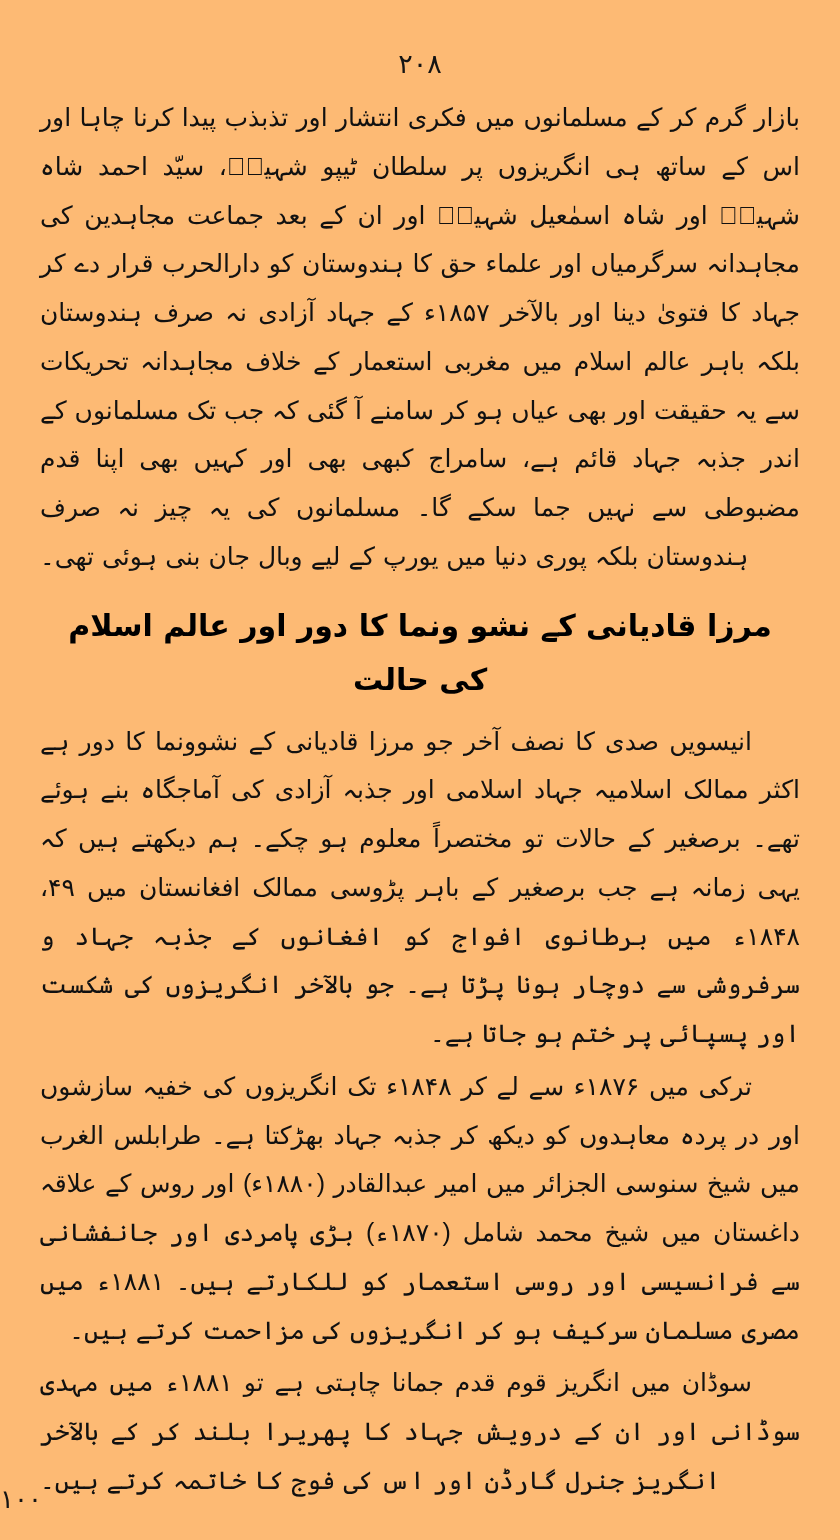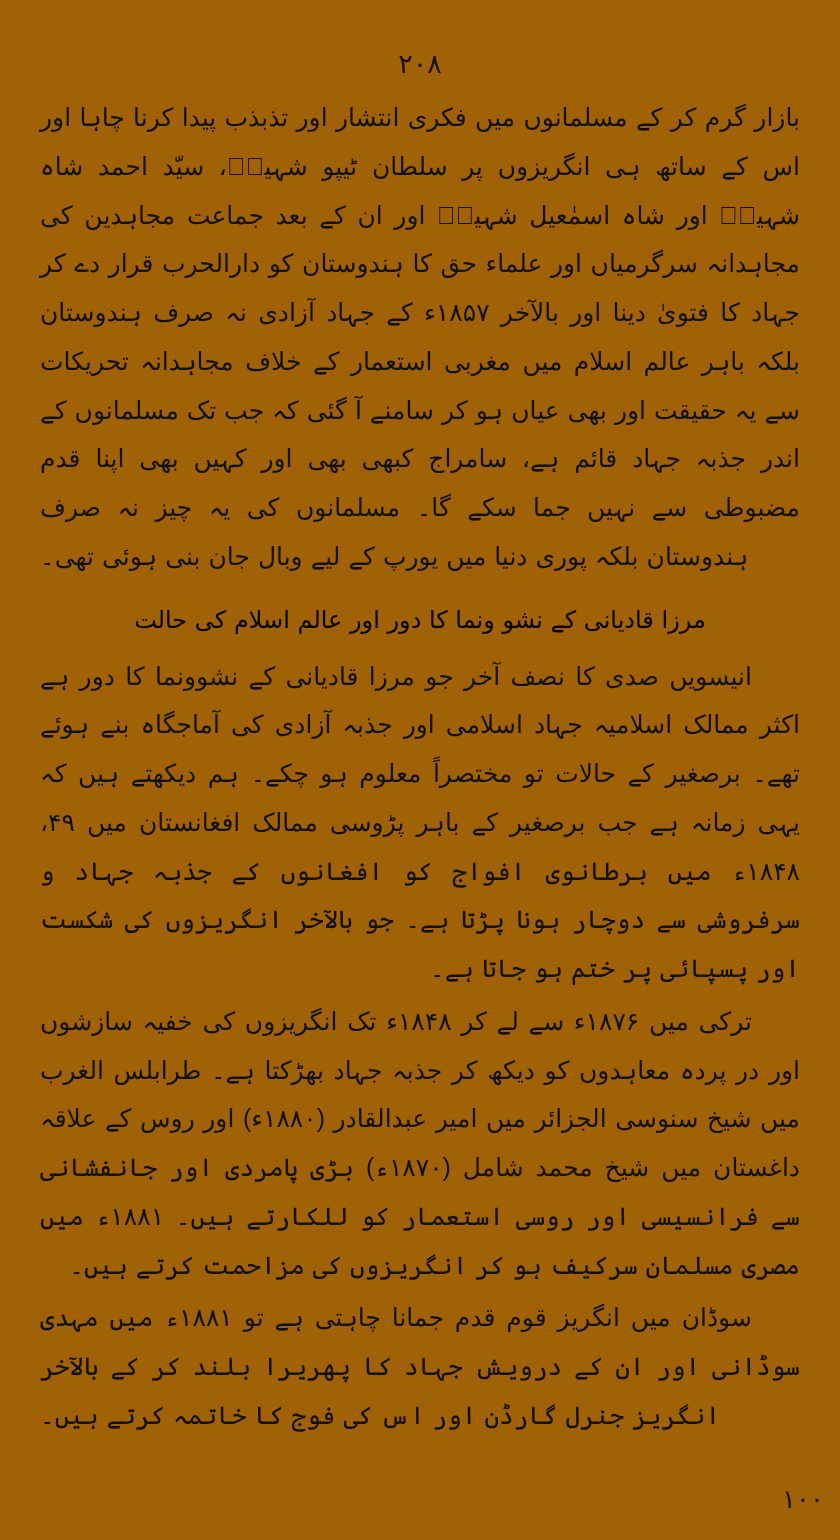--- a/index.html
+++ b/index.html
@@ -13,36 +13,36 @@
     font-family: "DejaVu Sans", sans-serif;
     color: #111111;
     overflow: hidden;
   }
   .page {
     position: relative;
     width: 840px;
     height: 1540px;
     box-sizing: border-box;
     padding: 0;
-    background: #a16207;
+    background: #fdba74;
   }
   .page-number-top {
     text-align: center;
     font-size: 27px;
     letter-spacing: 1px;
     padding-top: 48px;
     color: #141414;
     font-family: "DejaVu Sans", sans-serif;
   }
   .page-number-bottom {
     position: absolute;
     bottom: 26px;
     left: 0;
     right: 16px;
-    text-align: right;
+    text-align: left;
     font-size: 26px;
     color: #141414;
   }
   .body-area {
     padding: 14px 40px 0 40px;
     direction: rtl;
   }
   .para {
     direction: rtl;
     text-align: justify;
@@ -57,22 +57,22 @@
   .para.indent-first {
     text-indent: 48px;
     text-align-last: right;
   }
   .para.last-centered {
     text-align-last: left;
   }
   .heading {
     direction: rtl;
     text-align: center;
-    font-size: 24px;
-    font-weight: normal;
+    font-size: 30px;
+    font-weight: bold;
     line-height: 1.8;
     margin: 18px 0 10px 0;
     color: #000000;
   }
   .para.tail-left {
     text-align-last: left;
   }
 </style>
 </head>
 <body>

